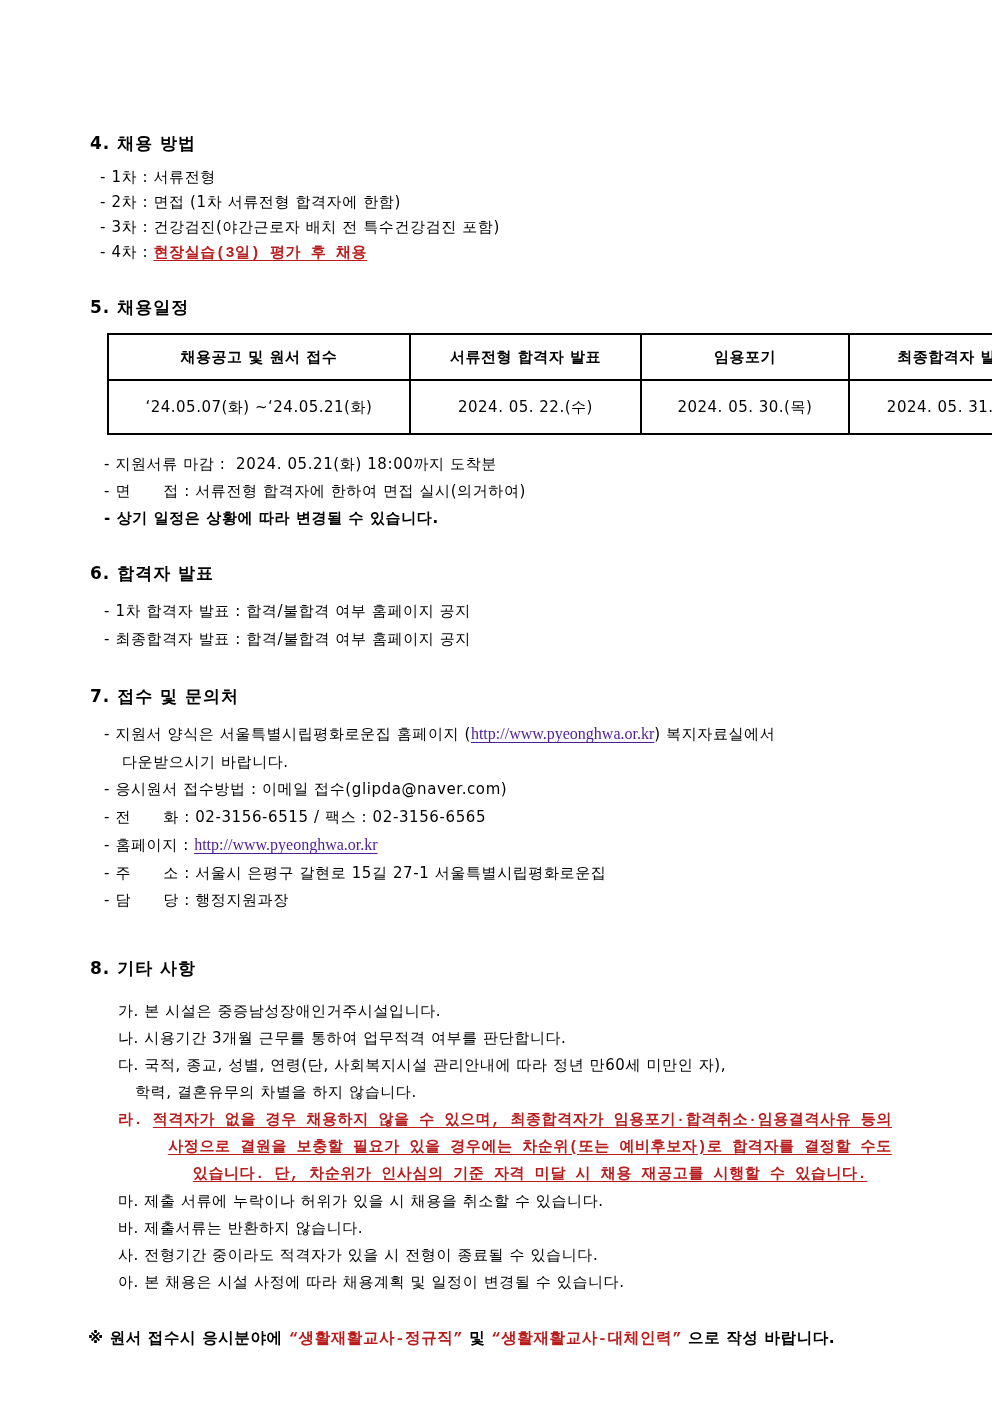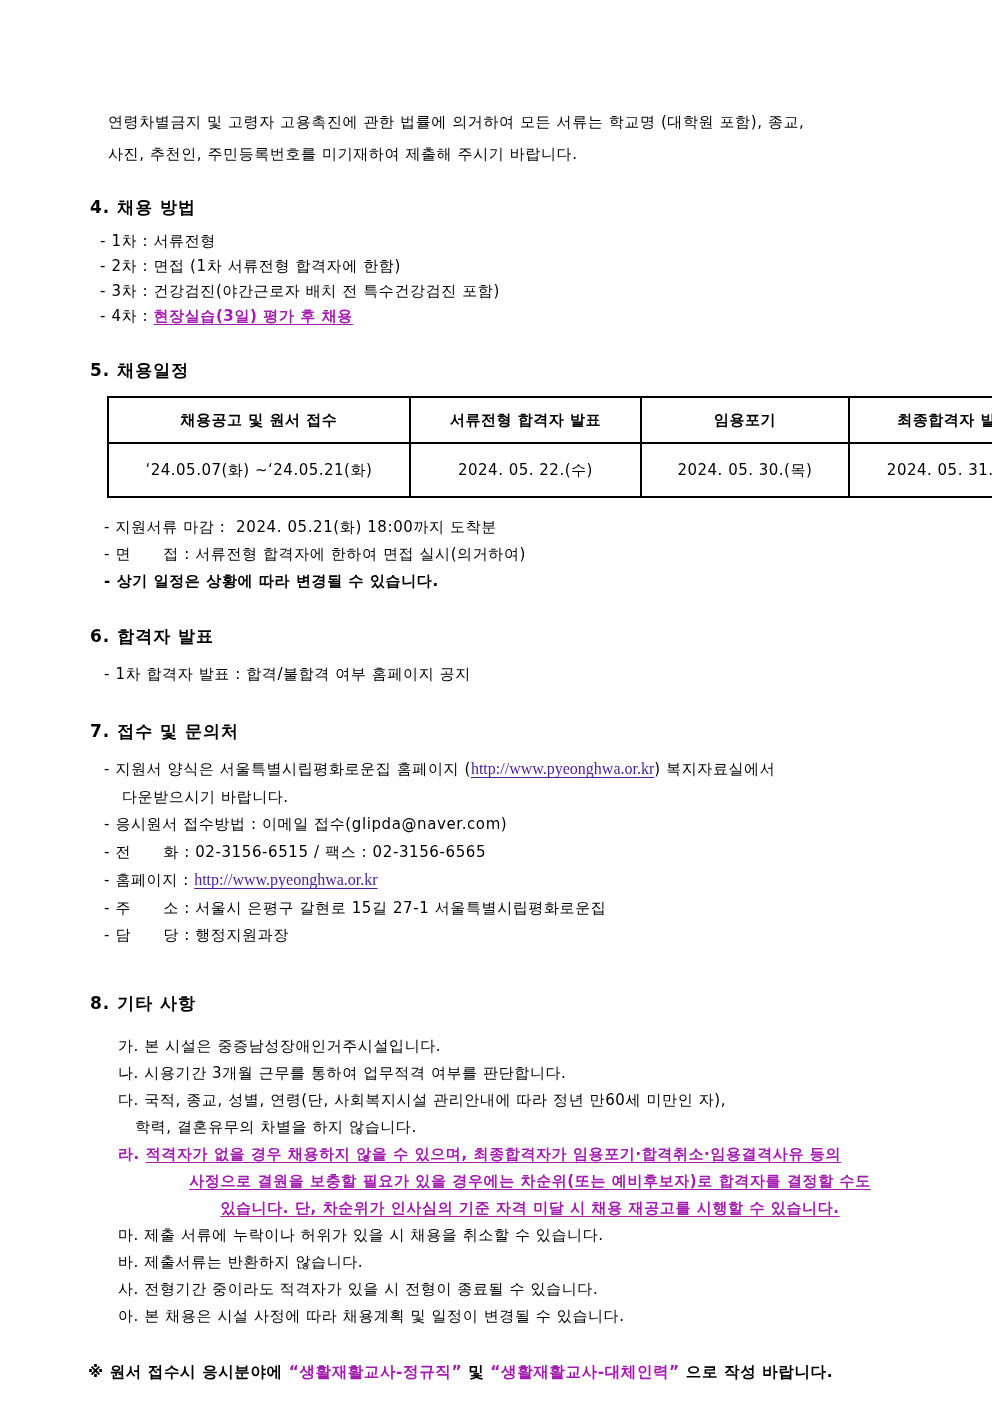--- a/index.html
+++ b/index.html
@@ -18,21 +18,21 @@
 
   
   .sec-title {
     font-size: 17px; font-weight: bold; letter-spacing: 1px;
     margin: 0; white-space: pre;
   }
 
   .sec4-title { margin-top: 26px; }
   .sec4-items { margin-top: 10px; margin-left: 10px; font-size: 15px; line-height: 25px; }
 
-  .red { color: #a21caf; }
+  .red { color: #b91c1c; font-family: Liberation Mono, monospace; }
   .bold { font-weight: bold; }
   .uline { text-decoration: underline; text-underline-offset: 3px; }
 
   .sec5-title { margin-top: 30px; }
   table.schedule {
     border-collapse: collapse; margin-top: 14px; margin-left: 17px;
     width: 954px; table-layout: fixed;
   }
   table.schedule th, table.schedule td {
     border: 2px solid #000000; text-align: center;
@@ -65,24 +65,20 @@
   .footnote {
     margin-top: 32px; margin-left: -2px;
     font-size: 15.5px; font-weight: bold; letter-spacing: 0.6px; white-space: pre;
   }
 </style>
 </head>
 <body>
 
 <div class="page">
 
-  <div class="intro">
-    <div class="line">연령차별금지 및 고령자 고용촉진에 관한 법률에 의거하여 모든 서류는 학교명 (대학원 포함), 종교,</div>
-    <div class="line">사진, 추천인, 주민등록번호를 미기재하여 제출해 주시기 바랍니다.</div>
-  </div>
 
   <h2 class="sec-title sec4-title">4. 채용 방법</h2>
   <div class="sec4-items">
     <div class="line">- 1차 : 서류전형</div>
     <div class="line">- 2차 : 면접 (1차 서류전형 합격자에 한함)</div>
     <div class="line">- 3차 : 건강검진(야간근로자 배치 전 특수건강검진 포함)</div>
     <div class="line"><span>- 4차 : </span><span class="red bold uline">현장실습(3일) 평가 후 채용</span></div>
   </div>
 
   <h2 class="sec-title sec5-title">5. 채용일정</h2>
@@ -112,20 +108,21 @@
   </table>
   <div class="sec5-notes">
     <div class="line">- 지원서류 마감 :  2024. 05.21(화) 18:00까지 도착분</div>
     <div class="line">- 면      접 : 서류전형 합격자에 한하여 면접 실시(의거하여)</div>
     <div class="line bold">- 상기 일정은 상황에 따라 변경될 수 있습니다.</div>
   </div>
 
   <h2 class="sec-title sec6-title">6. 합격자 발표</h2>
   <div class="sec6-items">
     <div class="line">- 1차 합격자 발표 : 합격/불합격 여부 홈페이지 공지</div>
+    <div class="line">- 최종합격자 발표 : 합격/불합격 여부 홈페이지 공지</div>
   </div>
 
   <h2 class="sec-title sec7-title">7. 접수 및 문의처</h2>
   <div class="sec7-items">
     <div class="line"><span>- 지원서 양식은 서울특별시립평화로운집 홈페이지 (</span><a href="#" class="doc-link">http://www.pyeonghwa.or.kr</a><span>) 복지자료실에서</span></div>
     <div class="line cont-indent">다운받으시기 바랍니다.</div>
     <div class="line">- 응시원서 접수방법 : 이메일 접수(glipda@naver.com)</div>
     <div class="line">- 전      화 : 02-3156-6515 / 팩스 : 02-3156-6565</div>
     <div class="line"><span>- 홈페이지 : </span><a href="#" class="doc-link">http://www.pyeonghwa.or.kr</a></div>
     <div class="line">- 주      소 : 서울시 은평구 갈현로 15길 27-1 서울특별시립평화로운집</div>

